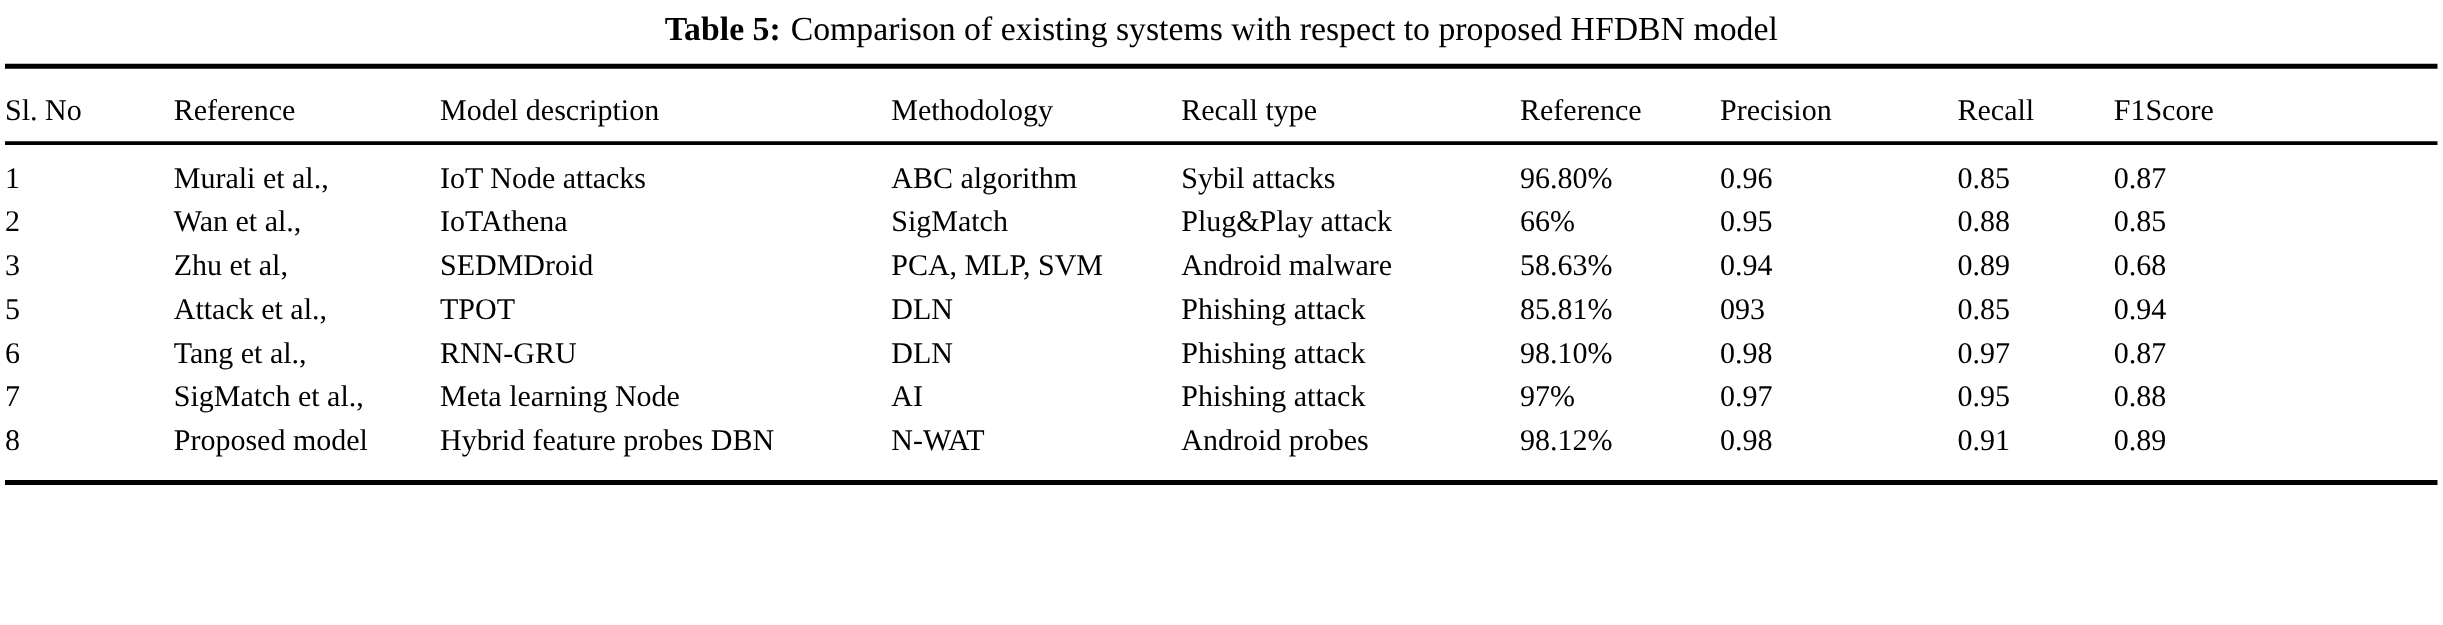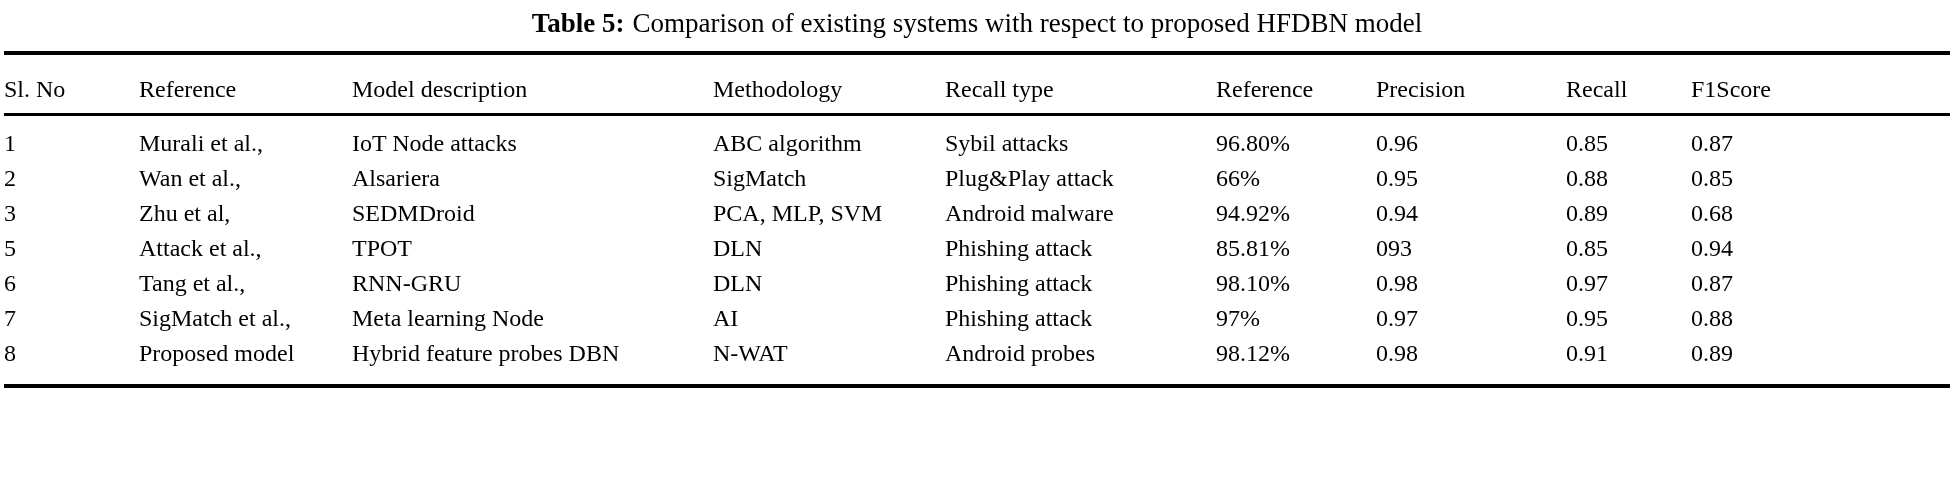--- a/index.html
+++ b/index.html
@@ -139,35 +139,35 @@
         <td>ABC algorithm</td>
         <td>Sybil attacks</td>
         <td>96.80%</td>
         <td>0.96</td>
         <td>0.85</td>
         <td>0.87</td>
       </tr>
       <tr>
         <td>2</td>
         <td>Wan et al.,</td>
-        <td>Alsariera</td>
+        <td>IoTAthena</td>
         <td>SigMatch</td>
         <td>Plug&amp;Play attack</td>
         <td>66%</td>
         <td>0.95</td>
         <td>0.88</td>
         <td>0.85</td>
       </tr>
       <tr>
         <td>3</td>
         <td>Zhu et al,</td>
         <td>SEDMDroid</td>
         <td>PCA, MLP, SVM</td>
         <td>Android malware</td>
-        <td>94.92%</td>
+        <td>58.63%</td>
         <td>0.94</td>
         <td>0.89</td>
         <td>0.68</td>
       </tr>
       <tr>
         <td>5</td>
         <td>Attack et al.,</td>
         <td>TPOT</td>
         <td>DLN</td>
         <td>Phishing attack</td>

